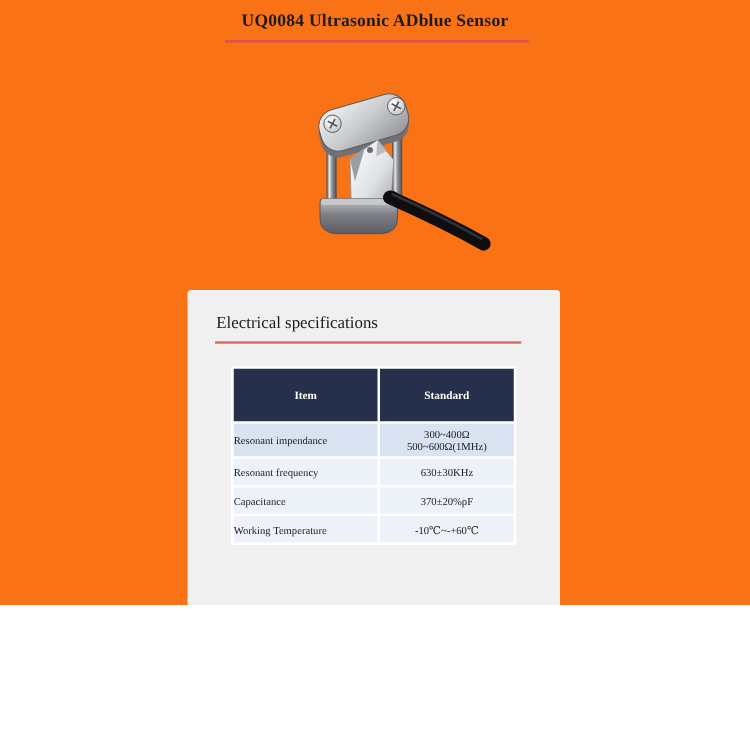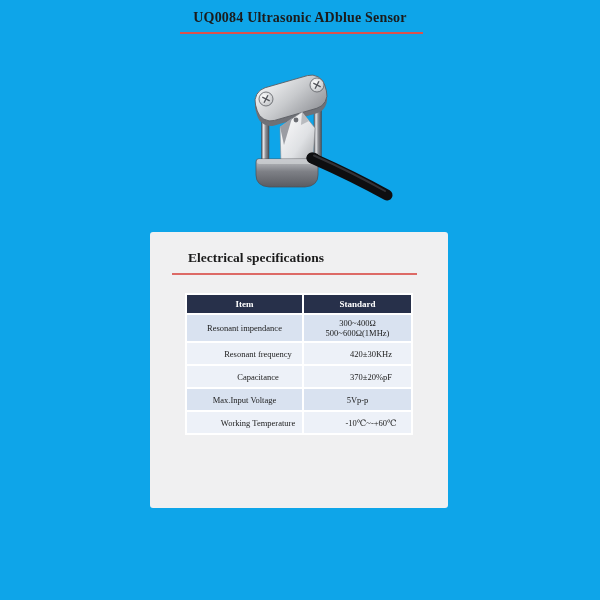--- a/index.html
+++ b/index.html
@@ -1,62 +1,62 @@
 <!DOCTYPE html>
 <html style="--accent-red: #dc524d; --rule-red: #dd6a66; --table-header-bg: #27304a; --table-header-text: #ffffff; --row-blue: #d9e2f0; --row-light: #edf1f8; --card-bg: #f0f0f1; --text-dark: #1b1b1b;"><head>
 <meta charset="utf-8">
 <style>
   html,body{margin:0;padding:0;background:#ffffff;}
   .page{
-    position:relative;width:600px;height:600px;background:#0ea5e9;overflow:hidden;
+    position:relative;width:600px;height:484px;background:#f97316;overflow:hidden;
     font-family:"Liberation Serif","DejaVu Serif",serif;color:var(--text-dark,#1b1b1b);
   }
   
   .doc-title{
     position:absolute;top:10px;left:0;width:600px;margin:0;
     text-align:center;font-size:14px;font-weight:bold;letter-spacing:.2px;
   }
   .title-rule{
     position:absolute;left:180px;top:32px;width:243px;height:2px;
     background:var(--accent-red,#dc524d);
   }
   
   .figure{position:absolute;left:225px;top:55px;width:180px;height:160px;margin:0;}
   .figure svg{display:block;width:180px;height:160px;}
   
   .card{
     position:absolute;left:150px;top:232px;width:298px;height:276px;
     background:var(--card-bg,#f0f0f1);border-radius:3px;
   }
   .section-heading{
-    position:absolute;left:38px;top:18px;margin:0;
-    font-size:13.5px;font-weight:bold;
+    position:absolute;left:23px;top:18px;margin:0;
+    font-size:13.5px;font-weight:normal;
   }
   .heading-rule{
     position:absolute;left:22px;top:41px;width:245px;height:2px;
     background:var(--rule-red,#dd6a66);
   }
   
   table.specs{
     position:absolute;left:35px;top:61px;
     width:226px;table-layout:fixed;
     border-collapse:separate;border-spacing:2px;background:#ffffff;
   }
   table.specs th{
     background:var(--table-header-bg,#27304a);color:var(--table-header-text,#fff);
-    font-size:9px;font-weight:bold;height:18px;text-align:center;padding:0;
+    font-size:9px;font-weight:bold;height:18px;text-align:center;padding:12px;
   }
   table.specs td{
     font-size:8.5px;line-height:10px;padding:0;height:21px;vertical-align:middle;
   }
   table.specs tr.r0 td{height:26px;}
-  td.item{text-align:center;padding-left:9px;}
+  td.item{text-align:left;padding-left:9px;}
   td.std{text-align:center;}
   tr.blue td{background:var(--row-blue,#d9e2f0);}
-  tr.light td{background:var(--row-light,#edf1f8);padding-left:27px;}
+  tr.light td{background:var(--row-light,#edf1f8);}
 </style>
 </head>
 <body>
 
 <div class="page">
 
   <h1 class="doc-title">UQ0084 Ultrasonic ADblue Sensor</h1>
   <div class="title-rule"></div>
 
   <figure class="figure">
@@ -143,29 +143,25 @@
       <tbody>
         <tr class="r0 blue">
           <td class="item">Resonant impendance</td>
           <td class="std">
             <span>300~400Ω</span><br>
             <span>500~600Ω(1MHz)</span>
           </td>
         </tr>
         <tr class="light">
           <td class="item">Resonant frequency</td>
-          <td class="std">420±30KHz</td>
+          <td class="std">630±30KHz</td>
         </tr>
         <tr class="light">
           <td class="item">Capacitance</td>
           <td class="std">370±20%pF</td>
-        </tr>
-        <tr class="blue">
-          <td class="item">Max.Input Voltage</td>
-          <td class="std">5Vp-p</td>
         </tr>
         <tr class="light">
           <td class="item">Working Temperature</td>
           <td class="std">-10℃~-+60℃</td>
         </tr>
       </tbody>
     </table>
   </section>
 
 </div>

